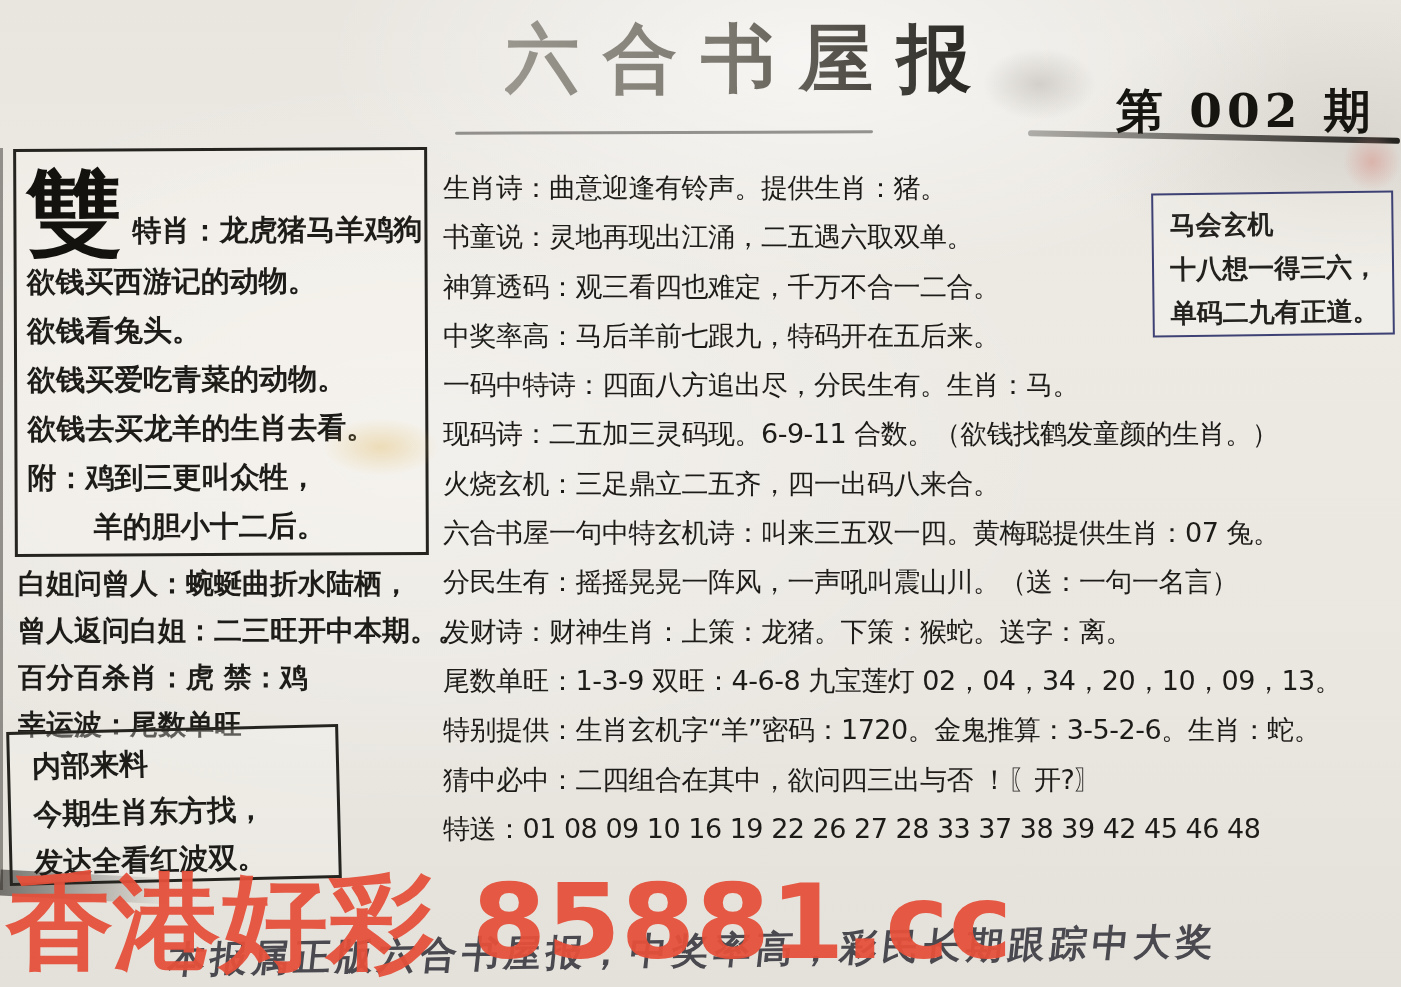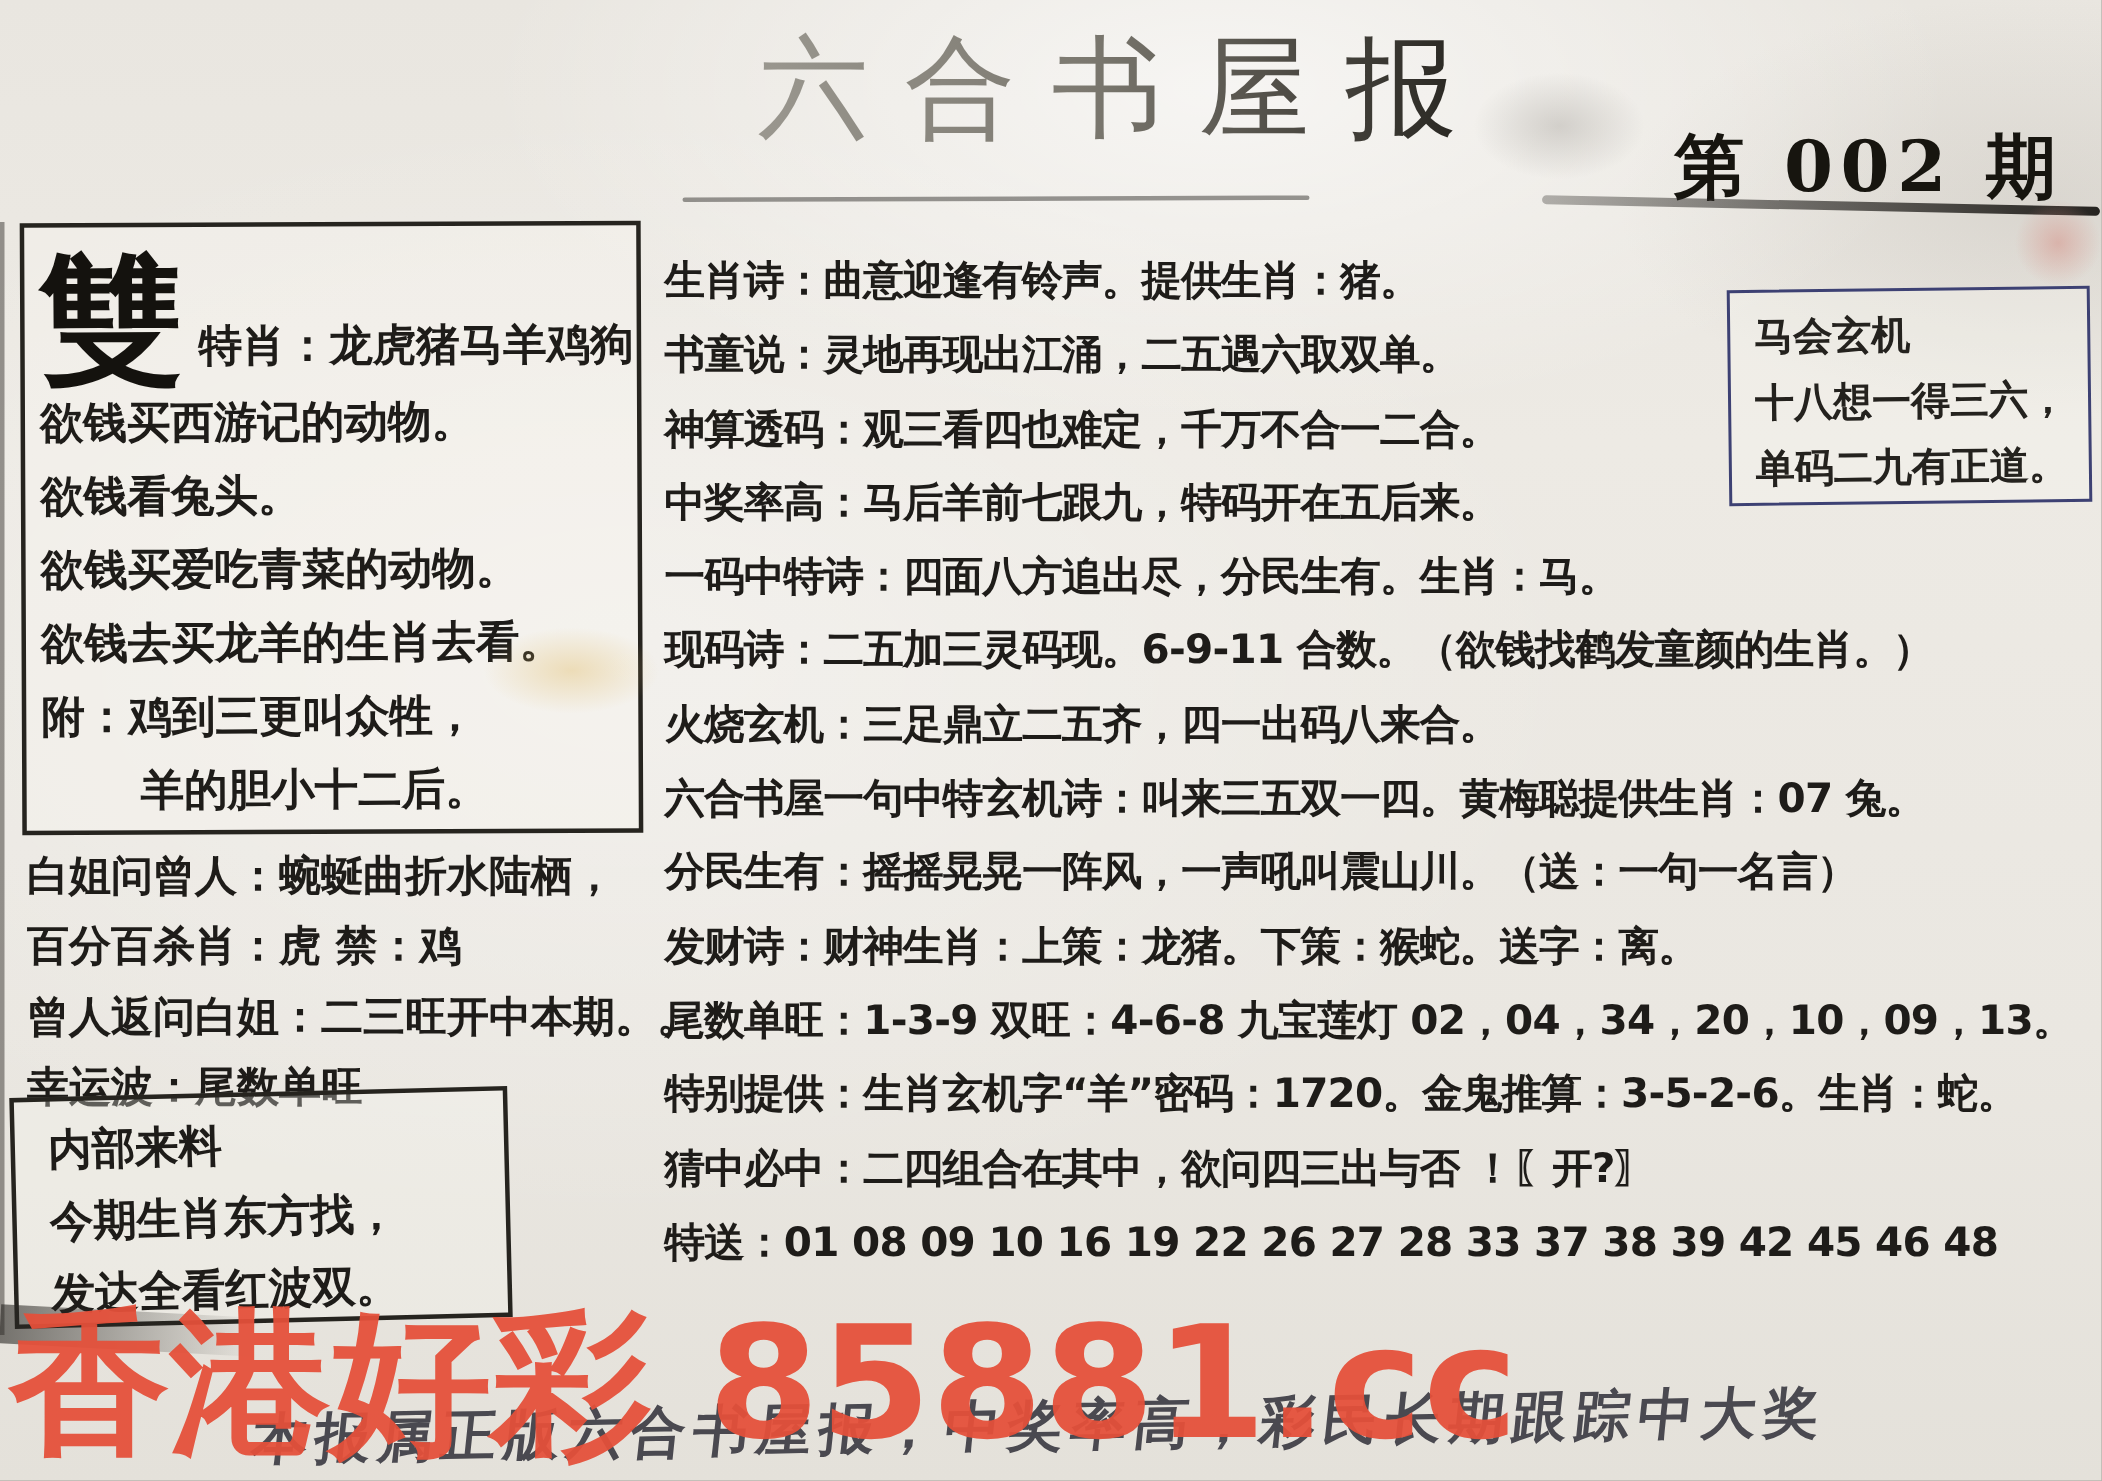--- a/index.html
+++ b/index.html
@@ -8,21 +8,21 @@
     font-family:"DejaVu Sans",sans-serif;color:#1e1c19;
     background:
       radial-gradient(ellipse 700px 320px at 58% 6%, rgba(255,255,255,.6), transparent 70%),
       radial-gradient(ellipse 900px 520px at 30% 45%, rgba(255,255,255,.35), transparent 72%),
       radial-gradient(ellipse 400px 200px at 97% 14%, rgba(185,180,172,.35), transparent 70%),
       linear-gradient(180deg,#e9e6e0,#edeae4 30%,#eae7e1 70%,#e4e1da);
   }
   
   .title{
     position:absolute;left:505px;top:10px;margin:0;
-    font-size:74px;font-weight:400;letter-spacing:24px;white-space:nowrap;
+    font-size:74px;font-weight:700;letter-spacing:24px;white-space:nowrap;
     color:#55534e;
   }
   @supports ((-webkit-background-clip:text) or (background-clip:text)){
     .title{
       background:linear-gradient(90deg,#9a978f,#7b786f 45%,#2a2823 95%);
       -webkit-background-clip:text;background-clip:text;color:transparent;
     }
   }
   .issue{
     position:absolute;left:1116px;top:80px;
@@ -49,21 +49,21 @@
   .note-line{font-size:28px;font-weight:700;line-height:47px;white-space:nowrap;}
   
   .inside-box{
     position:absolute;left:8px;top:728px;width:332px;height:154px;
     border:3px solid #26241f;transform:rotate(-1.4deg);
     background:rgba(249,247,241,.3);padding:8px 0 0 22px;box-sizing:border-box;
   }
   .ib-line{font-size:29px;font-weight:700;line-height:48px;white-space:nowrap;}
   
   .tips{position:absolute;left:443px;top:163px;width:958px;}
-  .tip-line{font-size:27px;font-weight:700;line-height:49.3px;white-space:nowrap;letter-spacing:-.5px;}
+  .tip-line{font-size:27px;font-weight:400;line-height:49.3px;white-space:nowrap;letter-spacing:-.5px;}
   
   .horse-box{
     position:absolute;left:1152px;top:192px;width:242px;height:144px;
     border:2.5px solid #3d4173;transform:rotate(-.7deg);
     background:rgba(249,247,241,.3);padding:8px 0 0 16px;box-sizing:border-box;
   }
   .hb-line{font-size:26px;font-weight:700;line-height:44px;white-space:nowrap;color:#24221e;}
   
   .watermark{
     position:absolute;left:6px;top:854px;z-index:50;
@@ -105,22 +105,22 @@
     <div class="sb-line">欲钱买西游记的动物。</div>
     <div class="sb-line">欲钱看兔头。</div>
     <div class="sb-line">欲钱买爱吃青菜的动物。</div>
     <div class="sb-line">欲钱去买龙羊的生肖去看。</div>
     <div class="sb-line">附：鸡到三更叫众牲，</div>
     <div class="sb-line indent">羊的胆小十二后。</div>
   </section>
 
   <section class="notes">
     <div class="note-line">白姐问曾人：蜿蜒曲折水陆栖，</div>
+    <div class="note-line">曾人返问白姐：二三旺开中本期。。</div>
     <div class="note-line">百分百杀肖：虎 禁：鸡</div>
-    <div class="note-line">曾人返问白姐：二三旺开中本期。。</div>
     <div class="note-line">幸运波：尾数单旺</div>
   </section>
 
   <section class="inside-box">
     <div class="ib-line">内部来料</div>
     <div class="ib-line">今期生肖东方找，</div>
     <div class="ib-line">发达全看红波双。</div>
   </section>
 
   <section class="tips">

